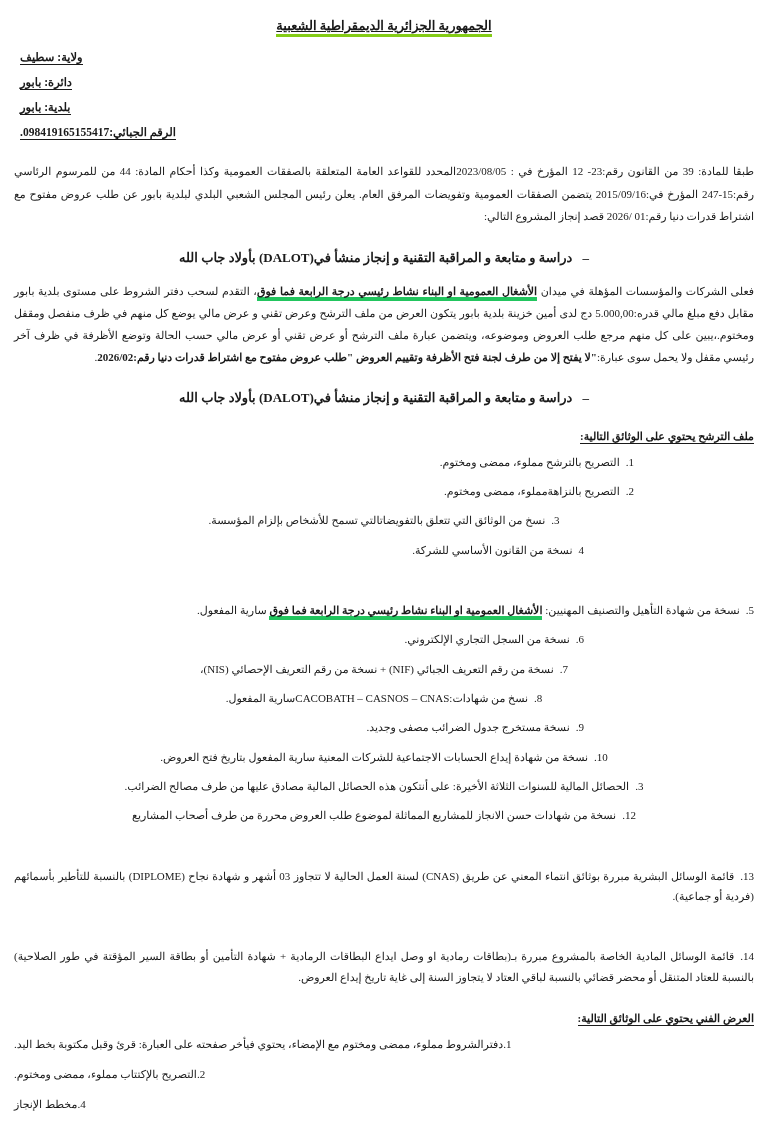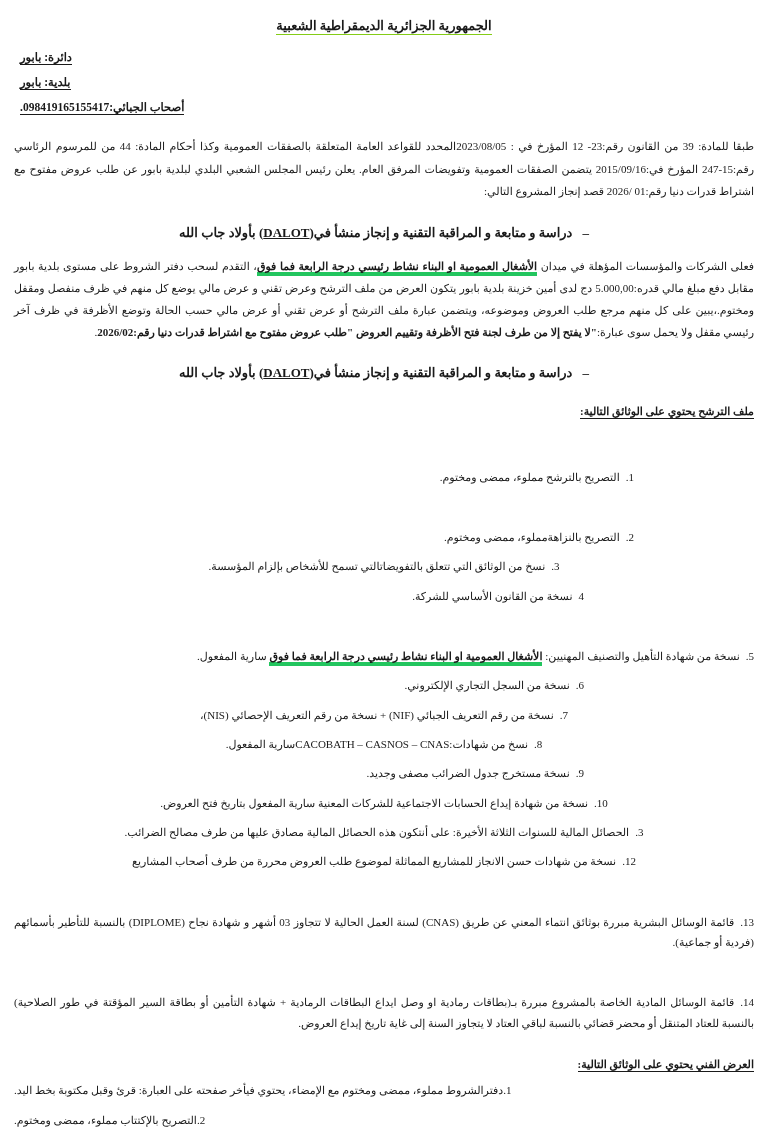--- a/index.html
+++ b/index.html
@@ -27,22 +27,23 @@
 
   
   .republic {
     text-align: center;
     font-size: 13px;
     font-weight: 600;
     letter-spacing: 0.2px;
     margin: 8px 0 16px 0;
   }
   .republic span {
-    border-bottom: 1px solid #84cc16;
+    border-bottom: 3px solid #84cc16;
     padding-bottom: 1px;
+    text-decoration: underline;
   }
 
   .admin-block {
     margin: 0 0 10px 0;
   }
   .admin-line {
     text-align: left;
     font-size: 11.5px;
     font-weight: 600;
     margin: 0 0 11px 0;
@@ -92,21 +93,20 @@
     direction: rtl;
   }
   .project-line .dash {
     display: inline-block;
     margin-left: 10px;
   }
   .latin {
     font-family: "Liberation Serif", "DejaVu Serif", serif;
     direction: ltr;
     unicode-bidi: isolate;
-    text-decoration: underline;
   }
 
   
   .section-head {
     font-size: 11px;
     font-weight: 700;
     margin: 10px 0 9px 0;
     text-align: right;
   }
   .section-head span {
@@ -130,21 +130,20 @@
   }
   
   ol.docs li .num {
     font-weight: 400;
     margin-left: 6px;
     font-family: "Liberation Serif", "DejaVu Serif", serif;
   }
   ol.docs li.indent {
     padding-right: 120px;
     text-align: right;
-    margin-top: 40px;
   }
   ol.docs li.indent2 {
     padding-right: 170px;
     text-align: right;
   }
   ol.docs li.wide {
     padding-right: 0;
     text-align: justify;
     margin-top: 40px;
   }
@@ -173,27 +172,30 @@
 <body>
 
 <div class="page">
 
   <div class="republic">
     <span>الجمهورية الجزائرية الديمقراطية الشعبية</span>
   </div>
 
   <div class="admin-block">
     <div class="admin-line">
+      <span class="u">ولاية: سطيف</span>
+    </div>
+    <div class="admin-line">
       <span class="u">دائرة: بابور</span>
     </div>
     <div class="admin-line">
       <span class="u">بلدية: بابور</span>
     </div>
     <div class="admin-line">
-      <span class="u">أصحاب الجبائي:098419165155417.</span>
+      <span class="u">الرقم الجبائي:098419165155417.</span>
     </div>
   </div>
 
 
   <div class="para">طبقا للمادة: 39 من القانون رقم:23- 12  المؤرخ في : 2023/08/05المحدد للقواعد العامة المتعلقة بالصفقات العمومية وكذا أحكام المادة: 44 من للمرسوم الرئاسي رقم:15-247 المؤرخ في:2015/09/16 يتضمن الصفقات العمومية وتفويضات المرفق العام. يعلن رئيس المجلس الشعبي البلدي لبلدية بابور عن طلب عروض مفتوح مع اشتراط قدرات دنيا رقم:01 /2026 قصد إنجاز المشروع التالي:</div>
 
   <div class="project-line">
     <span class="dash">–</span><span>دراسة و متابعة و المراقبة التقنية و إنجاز منشأ في(</span><span class="latin">DALOT</span><span>) بأولاد جاب الله</span>
   </div>
 

